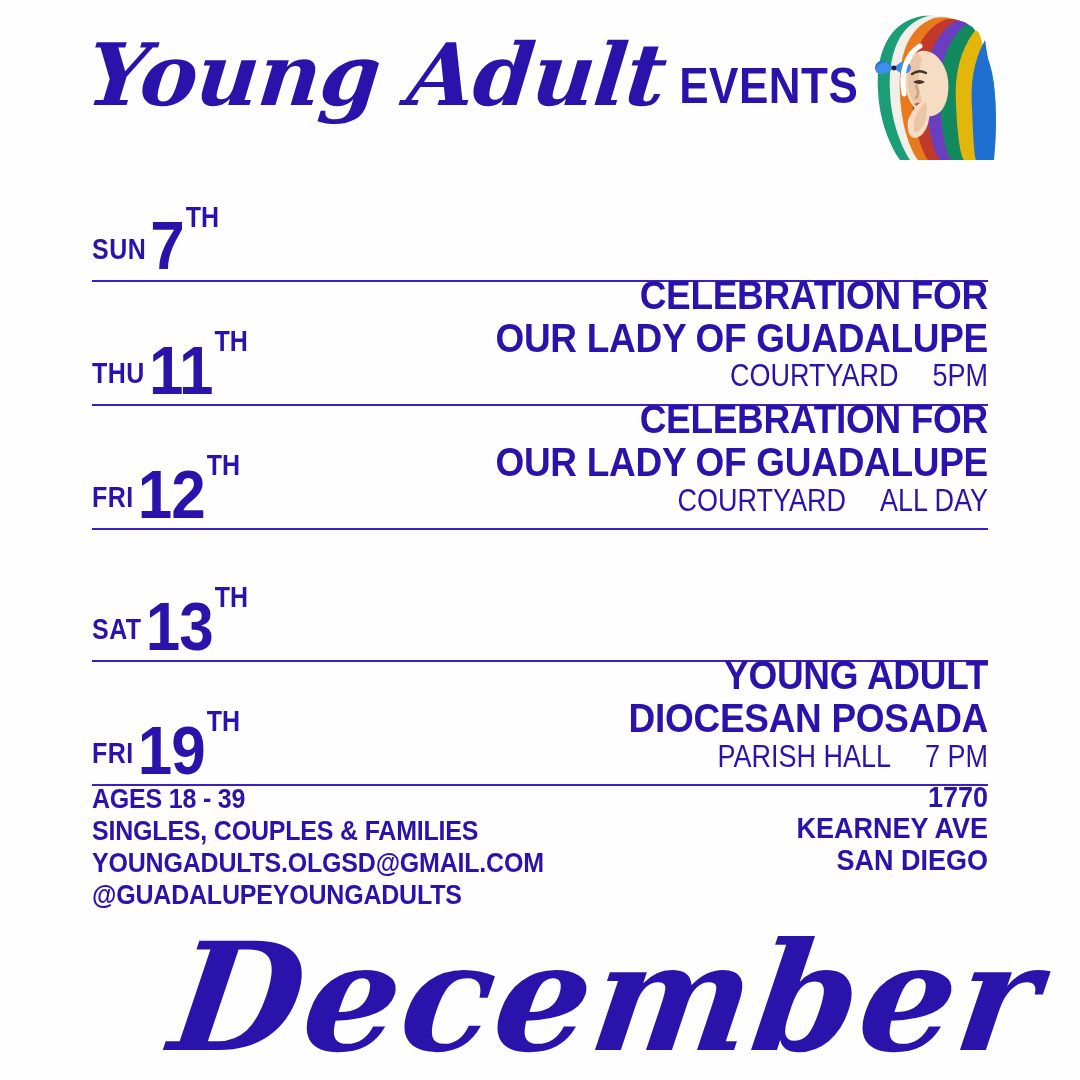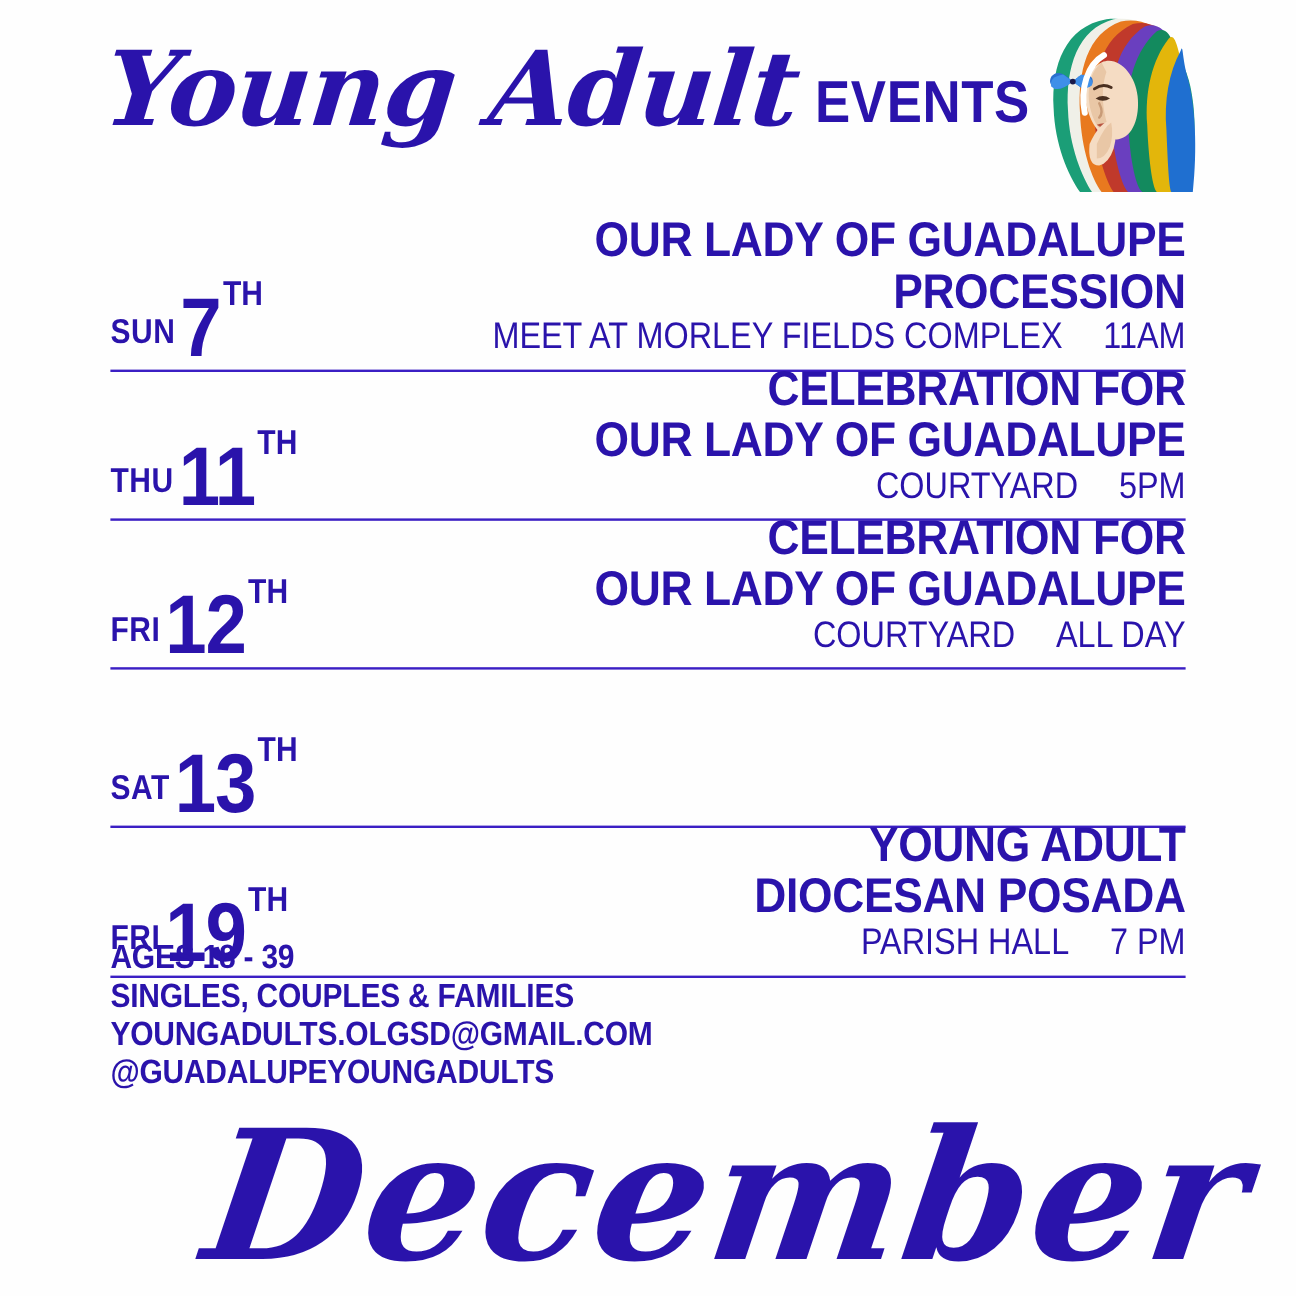--- a/index.html
+++ b/index.html
@@ -247,27 +247,20 @@
   </div>
 
   <div class="events">
 
     <div class="event-row r0">
       <div class="date-block">
         <span class="dow">SUN</span>
         <span class="daynum">7</span>
         <span class="suffix">TH</span>
       </div>
-      <div class="info-block">
-        <div class="ev-title">OUR LADY OF GUADALUPE PROCESSION</div>
-        <div class="ev-meta">
-          <span>MEET AT MORLEY FIELDS COMPLEX</span>
-          <span>11AM</span>
-        </div>
-      </div>
     </div>
 
     <div class="event-row r1">
       <div class="date-block">
         <span class="dow">THU</span>
         <span class="daynum">11</span>
         <span class="suffix">TH</span>
       </div>
       <div class="info-block">
         <div class="ev-title">CELEBRATION FOR<br>OUR LADY OF GUADALUPE</div>
@@ -318,17 +311,22 @@
 
   </div>
 
   <div class="footer">
     <div class="foot-left">
       <div>AGES 18 - 39</div>
       <div>SINGLES, COUPLES &amp; FAMILIES</div>
       <div>YOUNGADULTS.OLGSD@GMAIL.COM</div>
       <div>@GUADALUPEYOUNGADULTS</div>
     </div>
+    <div class="foot-right">
+      <div>1770</div>
+      <div>KEARNEY AVE</div>
+      <div>SAN DIEGO</div>
+    </div>
   </div>
 
   <div class="month">December</div>
 
 </div>
 
 </body></html>

